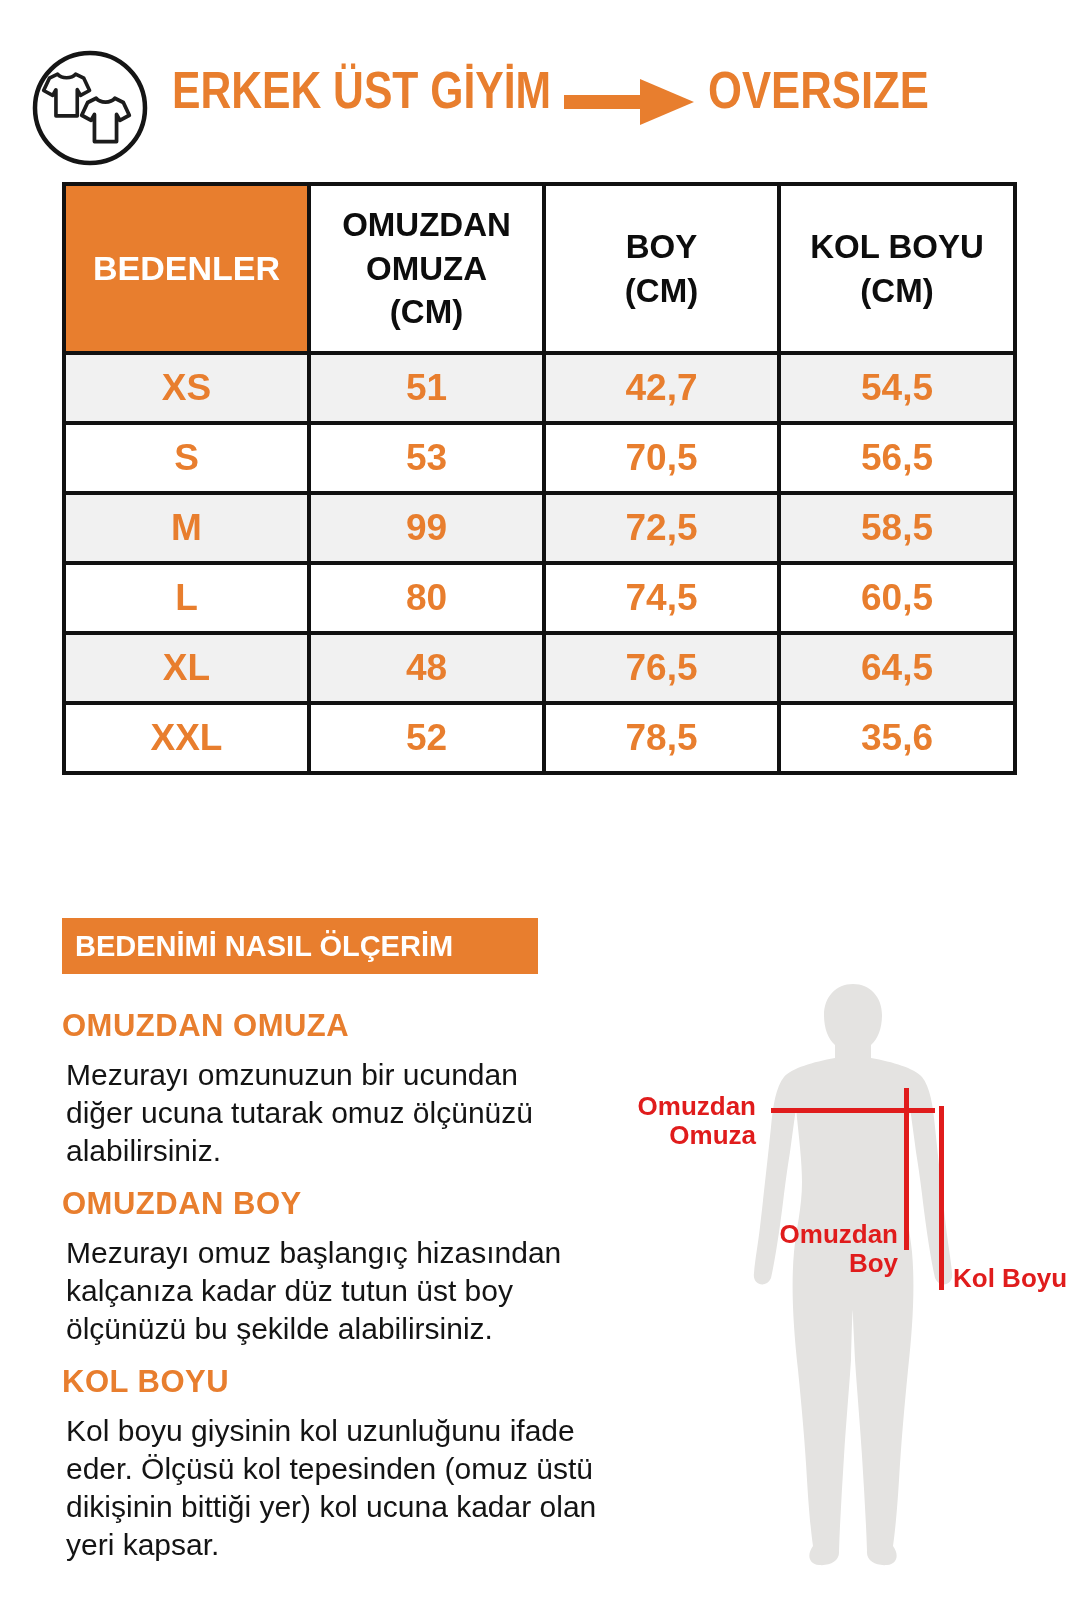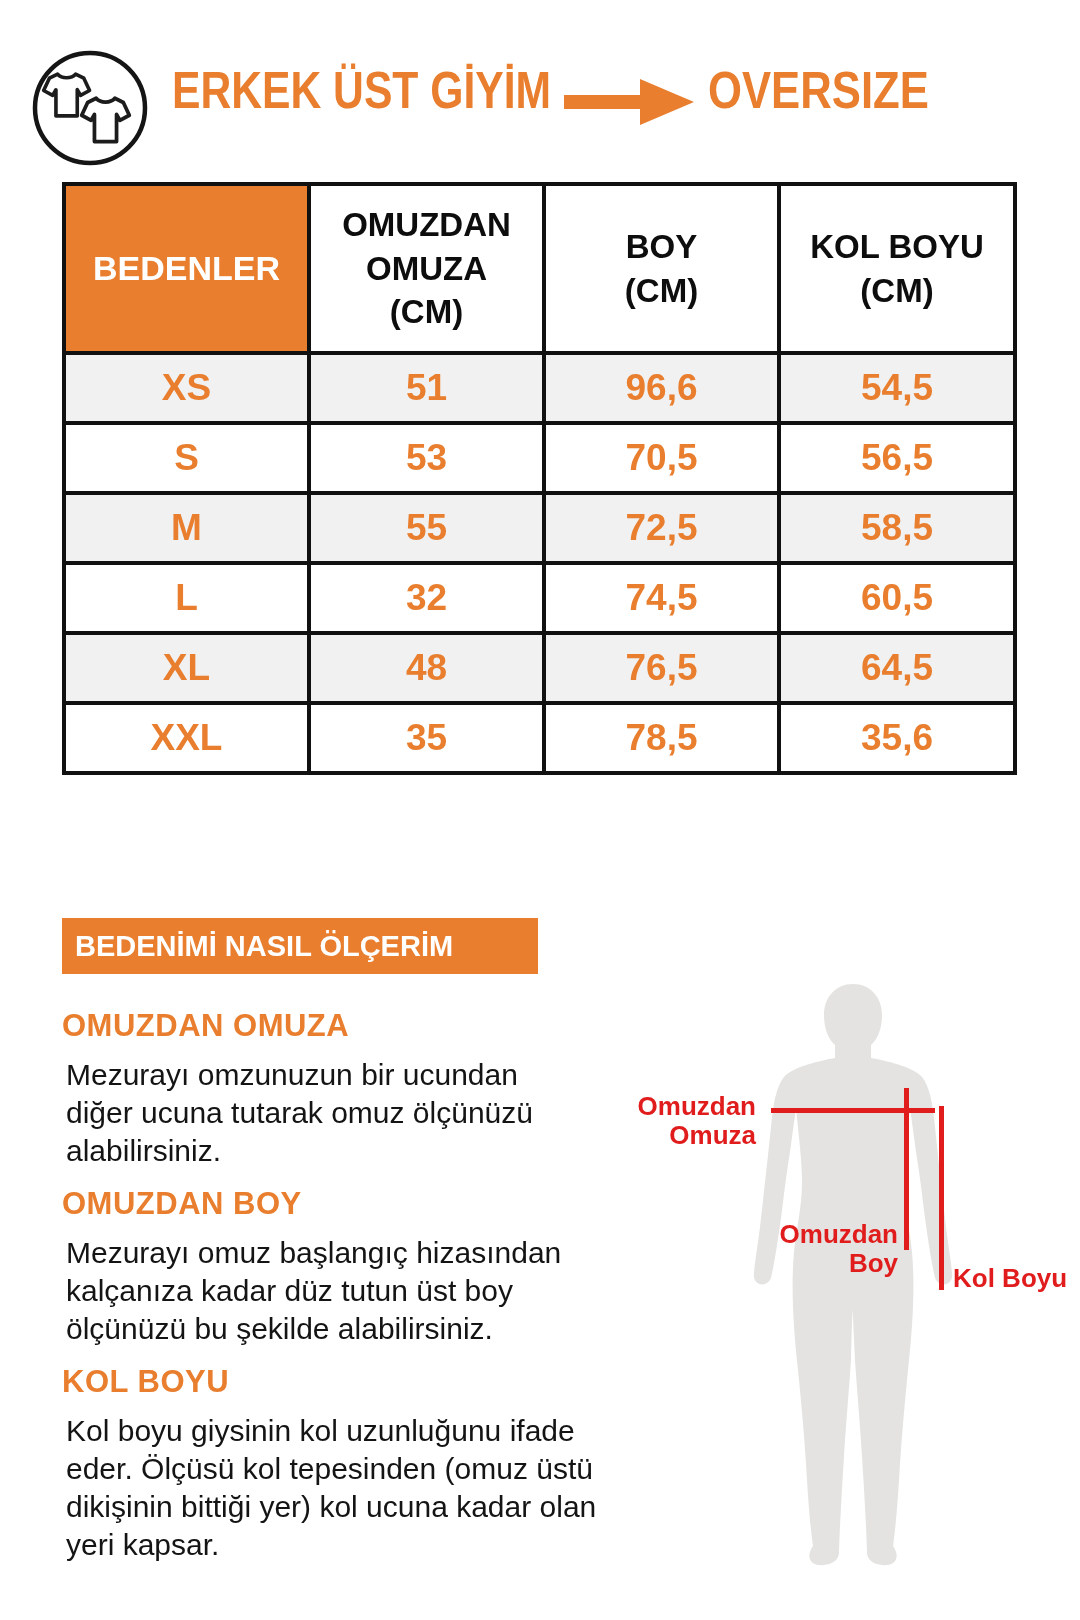--- a/index.html
+++ b/index.html
@@ -119,50 +119,50 @@
         <th>BOY
 (CM)</th>
         <th>KOL BOYU
 (CM)</th>
       </tr>
     </thead>
     <tbody>
       <tr class="alt">
         <td>XS</td>
         <td>51</td>
-        <td>96,6</td>
+        <td>42,7</td>
         <td>54,5</td>
       </tr>
       <tr>
         <td>S</td>
         <td>53</td>
         <td>70,5</td>
         <td>56,5</td>
       </tr>
       <tr class="alt">
         <td>M</td>
-        <td>55</td>
+        <td>99</td>
         <td>72,5</td>
         <td>58,5</td>
       </tr>
       <tr>
         <td>L</td>
-        <td>32</td>
+        <td>80</td>
         <td>74,5</td>
         <td>60,5</td>
       </tr>
       <tr class="alt">
         <td>XL</td>
         <td>48</td>
         <td>76,5</td>
         <td>64,5</td>
       </tr>
       <tr>
         <td>XXL</td>
-        <td>35</td>
+        <td>52</td>
         <td>78,5</td>
         <td>35,6</td>
       </tr>
     </tbody>
   </table>
 
   <div class="banner">BEDENİMİ NASIL ÖLÇERİM</div>
 
   <div class="guide">
     <h3>OMUZDAN OMUZA</h3>

